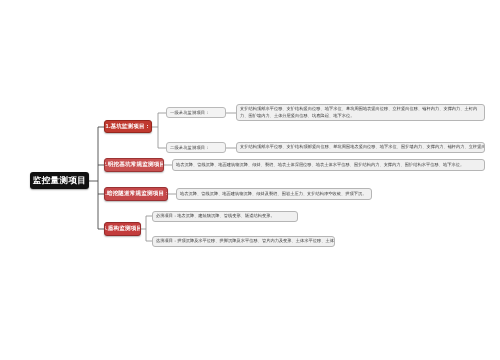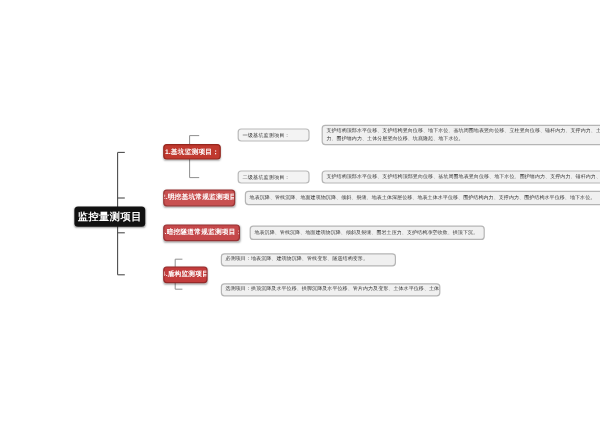--- a/index.html
+++ b/index.html
@@ -28,21 +28,20 @@
     pointer-events: none;
   }
 
   .node {
     position: absolute;
     box-sizing: border-box;
     display: flex;
     align-items: center;
     white-space: nowrap;
     overflow: hidden;
-    margin-left: 32px;
   }
 
   
   .root-node {
     background: #111111;
     color: #ffffff;
     border-radius: 3px;
     font-size: 8.5px;
     font-weight: bold;
     letter-spacing: 0.4px;

